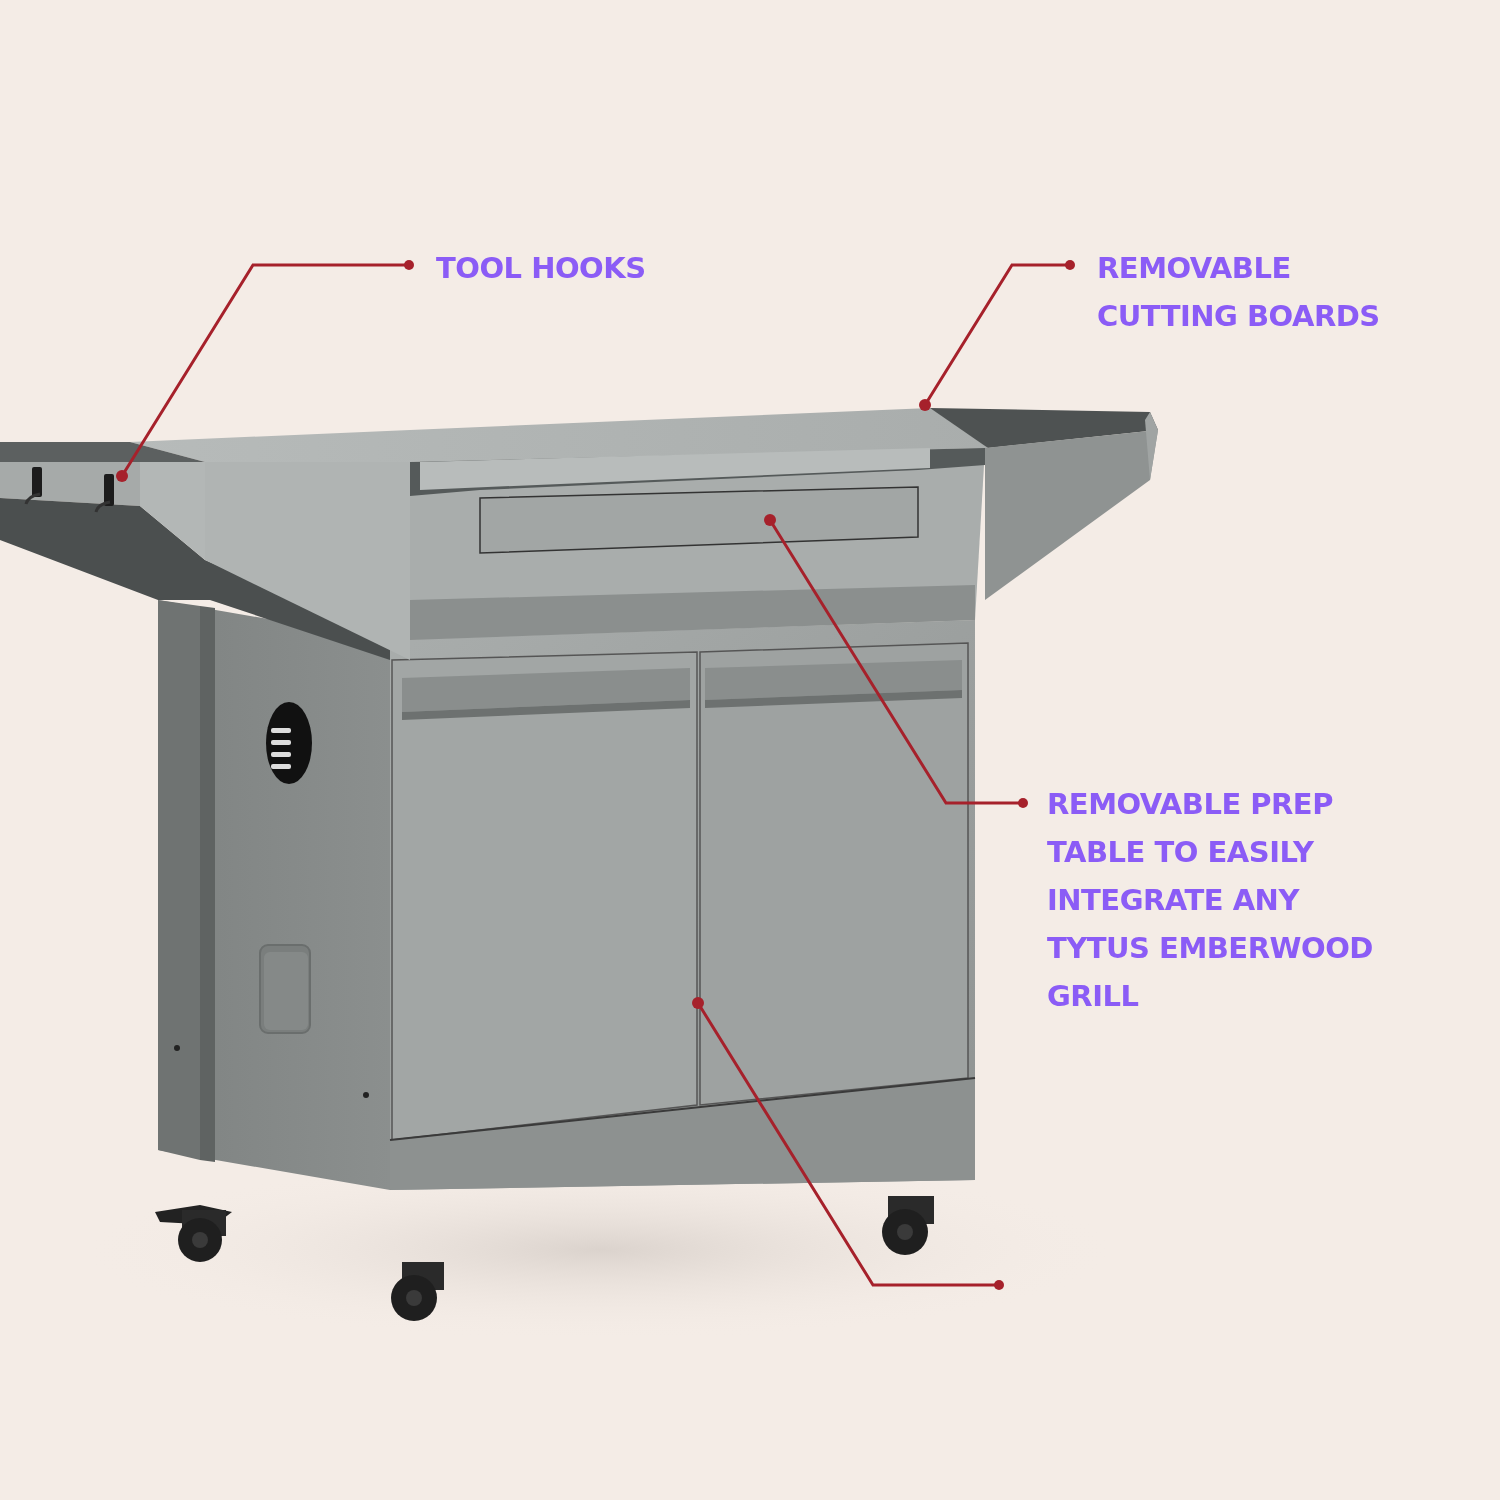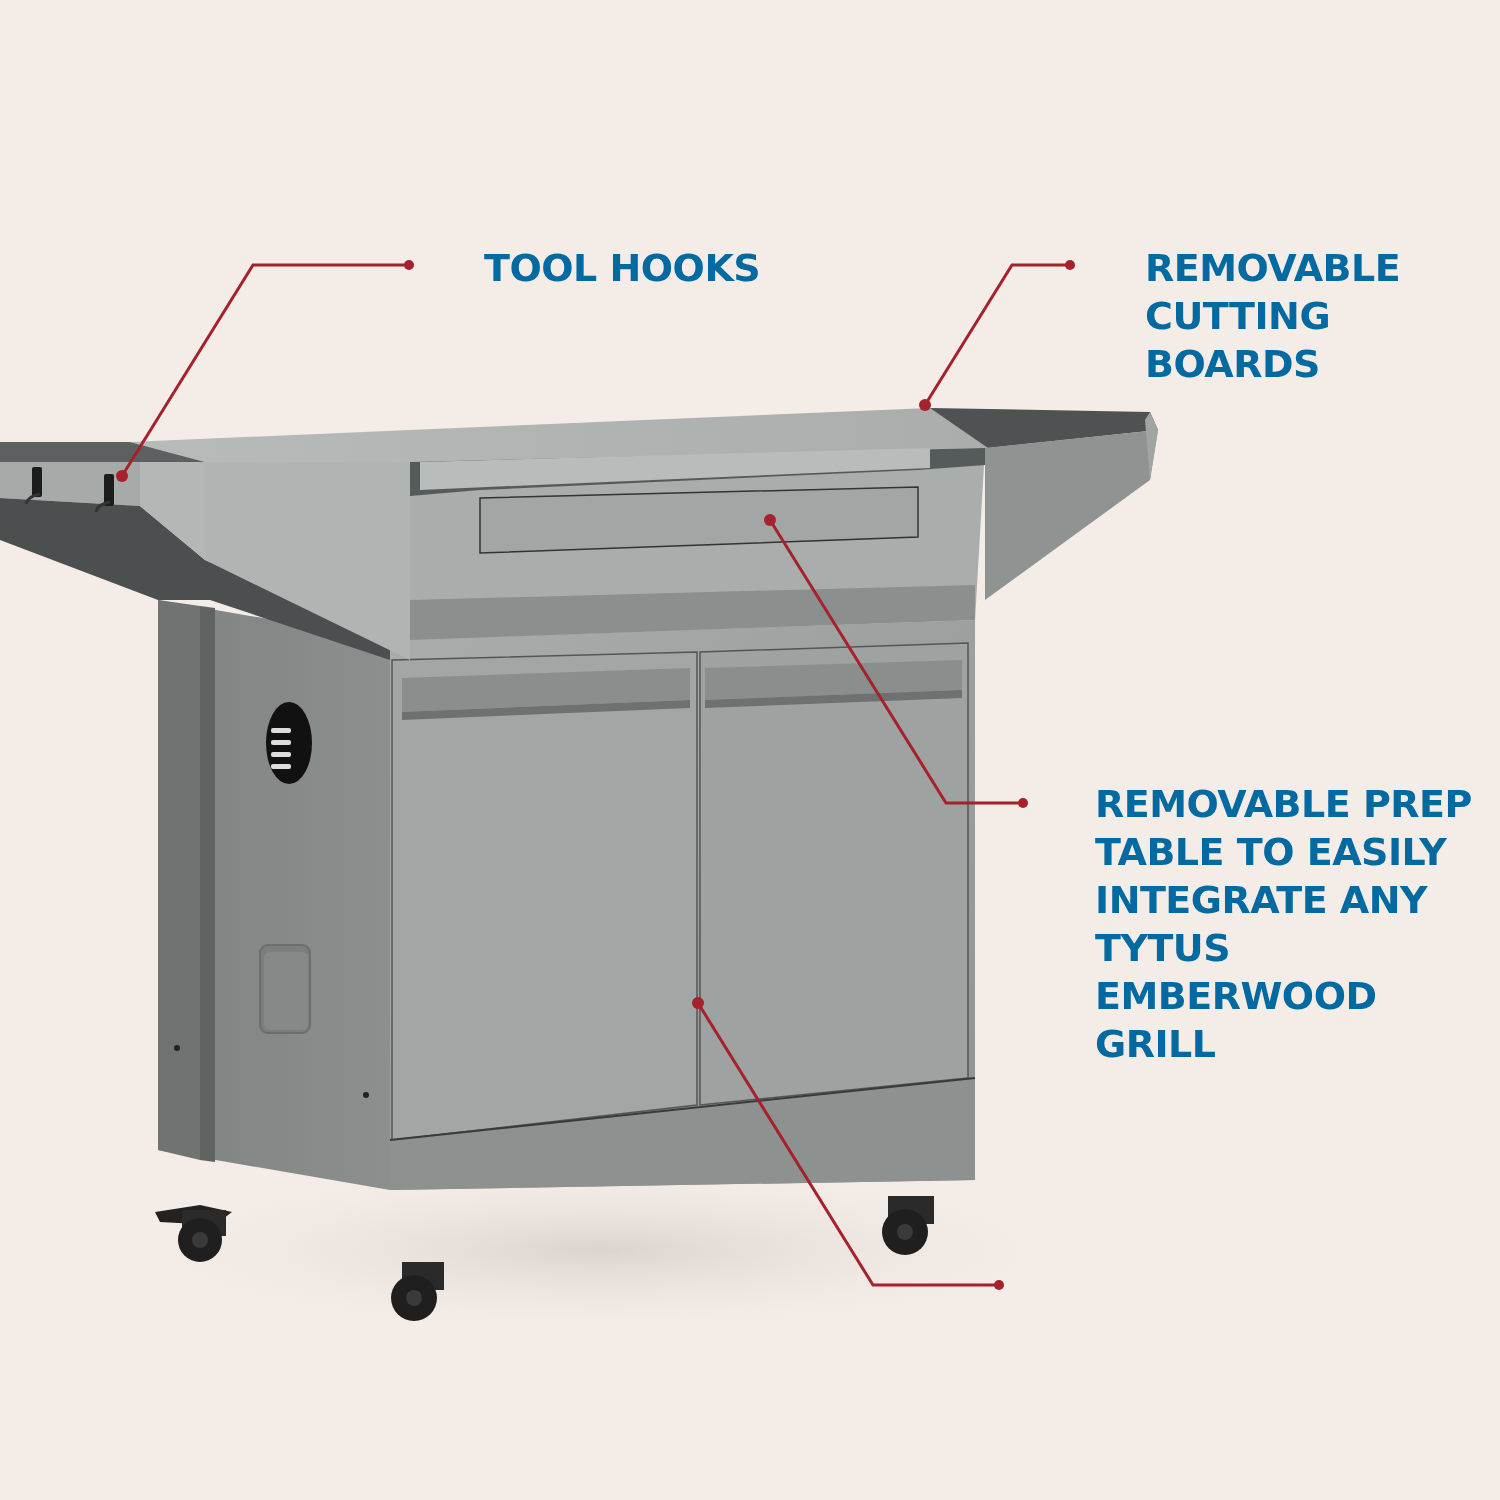--- a/index.html
+++ b/index.html
@@ -1,22 +1,22 @@
 <!DOCTYPE html>
 <html><head>
 <meta charset="utf-8">
 <style>
   html, body { margin:0; padding:0; }
   body { width:1500px; height:1500px; background:#f4ece6; position:relative; overflow:hidden; font-family:"DejaVu Sans", sans-serif; }
   .stage { position:absolute; left:0; top:0; width:1500px; height:1500px; }
   svg.product { position:absolute; left:0; top:0; }
   .callout-text {
-    position:absolute; color:#0369a1; font-family:"DejaVu Sans", sans-serif;
-    font-weight:bold; letter-spacing:-0.5px; line-height:48px; font-size:38px;
-    text-transform:uppercase; white-space:pre-line;margin-left:48px;
+    position:absolute; color:#8b5cf6; font-family:"DejaVu Sans", sans-serif;
+    font-weight:bold; letter-spacing:-0.5px; line-height:48px; font-size:29px;
+    text-transform:uppercase; white-space:pre-line;
   }
   #c-tool { left:436px; top:244px; }
   #c-cutting { left:1097px; top:244px; }
   #c-prep { left:1047px; top:780px; }
   #c-storage { left:1024px; top:1262px; }
 </style>
 </head>
 <body>
 
 <div class="stage">

